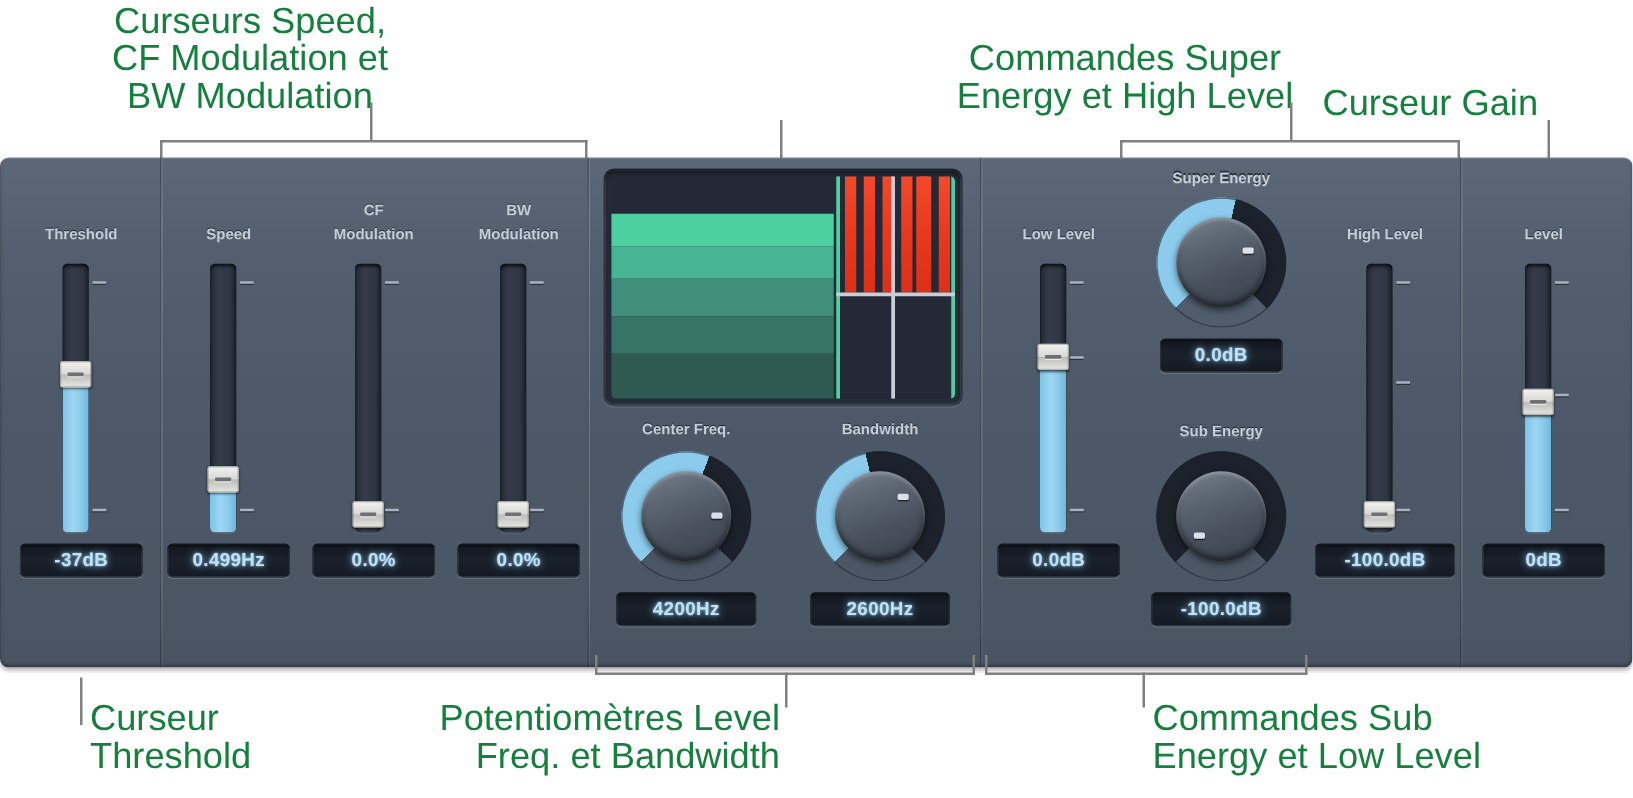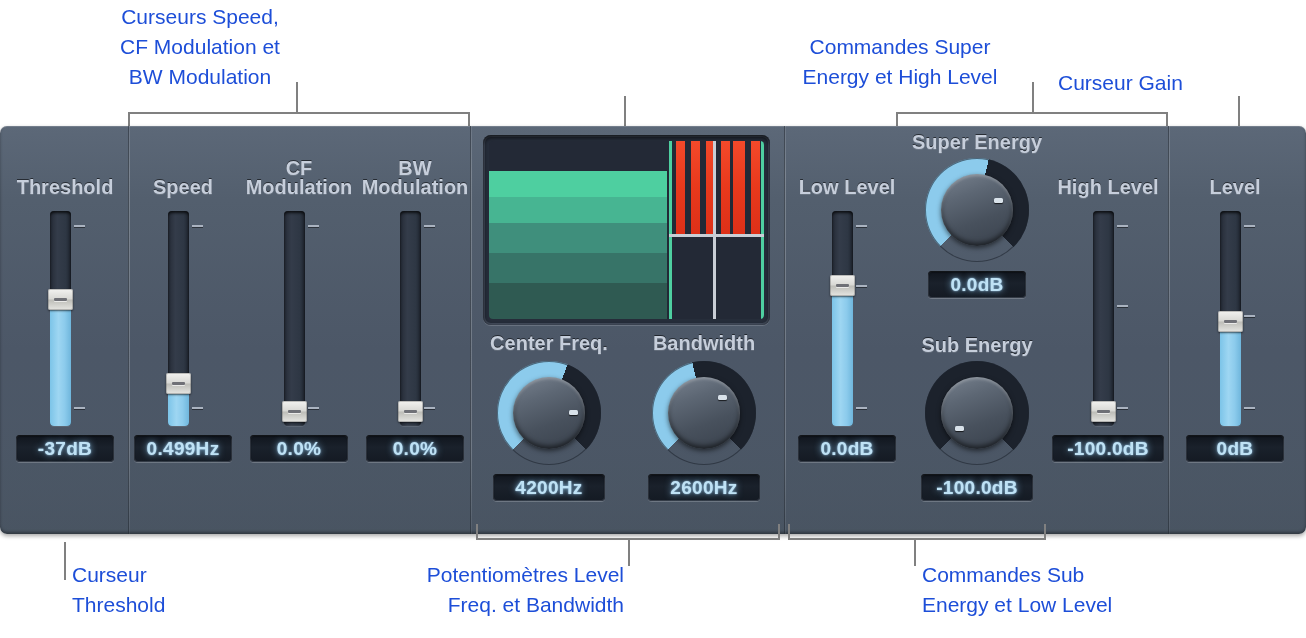--- a/index.html
+++ b/index.html
@@ -16,23 +16,23 @@
   #stage {
     position: relative;
     width: 1306px;
     height: 638px;
     background: #ffffff;
   }
 
   
   .callout {
     position: absolute;
-    color: #1d4ed8;
+    color: #15803d;
     font-family: "Liberation Sans", sans-serif;
-    font-size: 21px;
+    font-size: 29px;
     line-height: 30px;
     white-space: pre;
   }
   .callout.ctr  { text-align: center; }
   .callout.rgt  { text-align: right; }
   .callout.lft  { text-align: left; }
 
   
   .lead {
     position: absolute;
@@ -74,21 +74,21 @@
   
   .ctl {
     position: absolute;
     display: flex;
     flex-direction: column;
     align-items: center;
   }
 
   .ctl-label {
     color: #c6cedb;
-    font-size: 20px;
+    font-size: 12px;
     font-weight: bold;
     line-height: 19px;
     text-align: center;
     text-shadow: 0 -1px 0 rgba(0,0,0,.55), 0 1px 0 rgba(255,255,255,.12);
     white-space: pre;
   }
 
   .slider-wrap {
     position: relative;
     width: 46px;
@@ -152,21 +152,21 @@
     margin-top: 9px;
     border-radius: 4px;
     background: linear-gradient(180deg, #10151d 0%, #1a212b 45%, #141a23 100%);
     box-shadow: inset 0 1px 2px rgba(0,0,0,.9),
                 0 1px 0 rgba(255,255,255,.20),
                 inset 0 0 0 1px rgba(120,132,150,.35);
     display: flex;
     align-items: center;
     justify-content: center;
     color: #bfe2f5;
-    font-size: 19px;
+    font-size: 15px;
     font-weight: bold;
     letter-spacing: .3px;
     text-shadow: 0 0 7px rgba(140,200,240,.9), 0 0 2px rgba(180,220,250,.8);
   }
   .valbox.wide { width: 112px; }
 
   
   .knob-wrap {
     position: relative;
     width: 104px;

